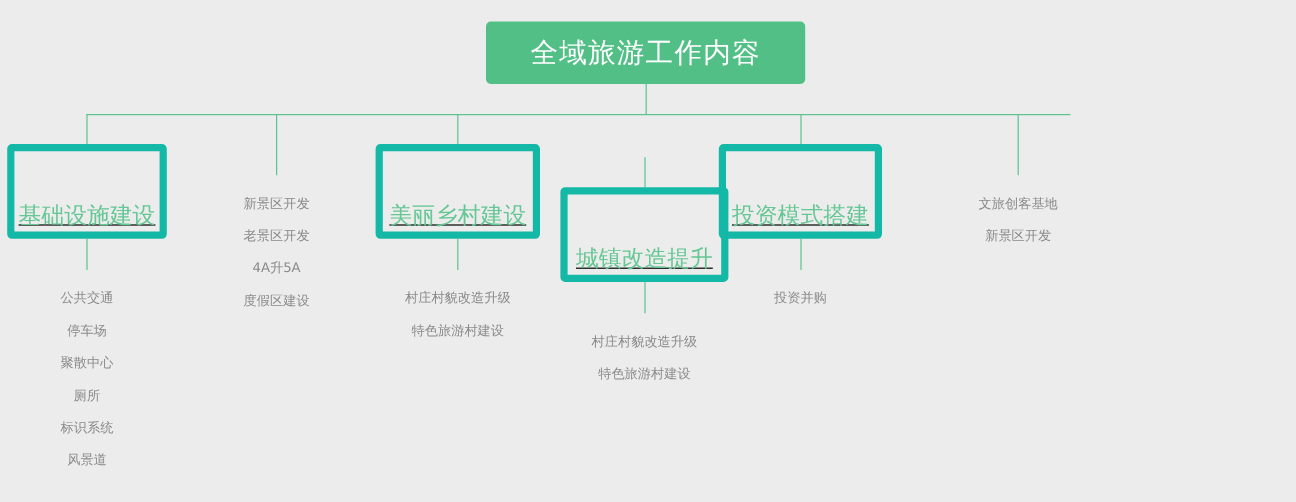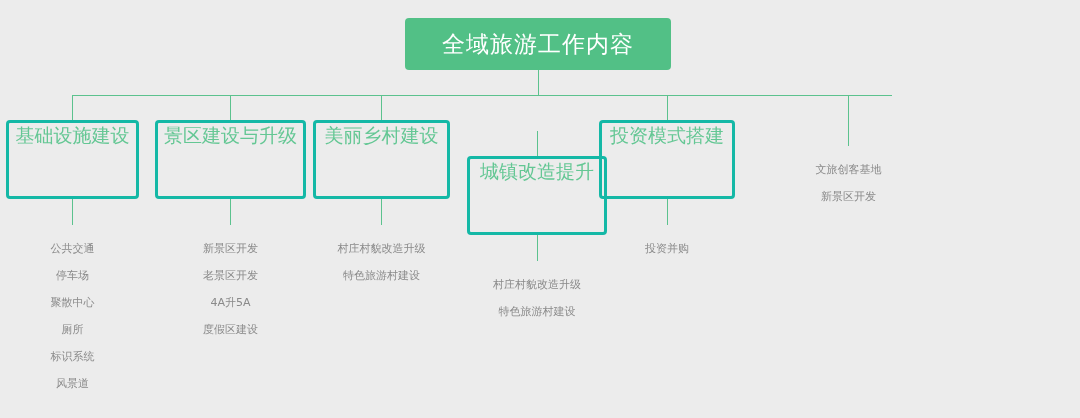--- a/index.html
+++ b/index.html
@@ -35,25 +35,26 @@
     display: flex;
     flex-direction: column;
     align-items: center;
     box-sizing: border-box;
   }
   .top-stub { width: 1px; height: 25px; background: #5cc28e; }
   .bottom-stub { width: 1px; height: 26px; background: #5cc28e; }
   .node {
     width: 100%;
     height: 79px;
-    border: 3px solid #14b8a6;
+    border: 6px solid #14b8a6;
     border-radius: 4px;
     background: transparent;
-    display: flex; align-items: flex-start; justify-content: center;
+    display: flex; align-items: flex-end; justify-content: center;
     box-sizing: border-box;
+    text-decoration: underline;
   }
   .node-label {
     color: #64c794;
     font-size: 19px;
     white-space: nowrap;
   }
   .items {
     margin-top: 10px;
     width: 100%;
     text-align: center;
@@ -88,23 +89,20 @@
       <div class="item">停车场</div>
       <div class="item">聚散中心</div>
       <div class="item">厕所</div>
       <div class="item">标识系统</div>
       <div class="item">风景道</div>
     </div>
   </div>
 
   <div class="col" style="left:155px; width:151px;">
     <div class="top-stub"></div>
-    <div class="node">
-      <span class="node-label">景区建设与升级</span>
-    </div>
     <div class="bottom-stub"></div>
     <div class="items">
       <div class="item">新景区开发</div>
       <div class="item">老景区开发</div>
       <div class="item">4A升5A</div>
       <div class="item">度假区建设</div>
     </div>
   </div>
 
   <div class="col" style="left:313px; width:137px;">

